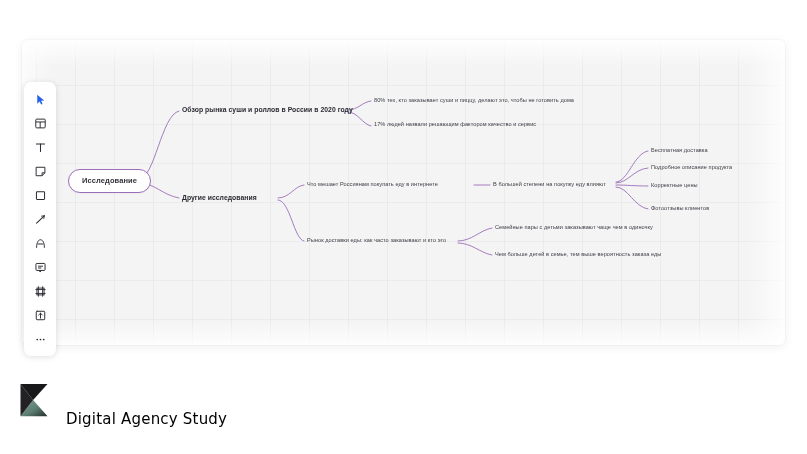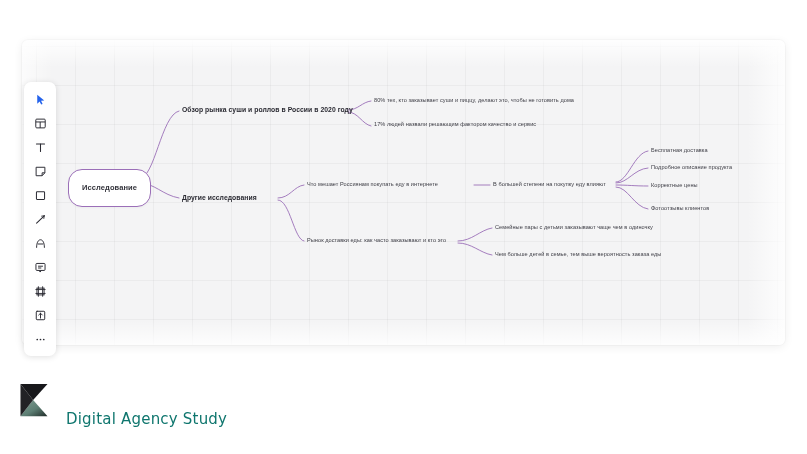--- a/index.html
+++ b/index.html
@@ -95,21 +95,21 @@
     position: absolute;
     white-space: nowrap;
     color: #2d2d35;
     line-height: 1.1;
     cursor: default;
   }
   .node.root {
     border: 1px solid #9b6fb8;
     border-radius: 14px;
     background: #ffffff;
-    padding: 14px 13px;
+    padding: 7px 13px;
     font-size: 7.5px;
     font-weight: 700;
     color: #33333b;
     letter-spacing: 0.1px;
     box-shadow: 0 1px 2px rgba(0,0,0,0.03);
   }
   .node.branch {
     font-size: 6.8px;
     font-weight: 700;
     color: #2a2a32;
@@ -127,21 +127,21 @@
     position: absolute;
     left: 16px;
     top: 374px;
     display: flex;
     align-items: center;
     gap: 14px;
   }
   #brand-logo { width: 36px; height: 38px; display: block; }
   #brand-title {
     font-size: 15px;
-    color: #0f766e;
+    color: #000000;
     font-family: "DejaVu Sans", sans-serif;
     letter-spacing: 0.2px;
     margin-top: 36px;
   }
 </style>
 </head>
 <body>
 
 <div id="board-wrap">
   <div id="board">

